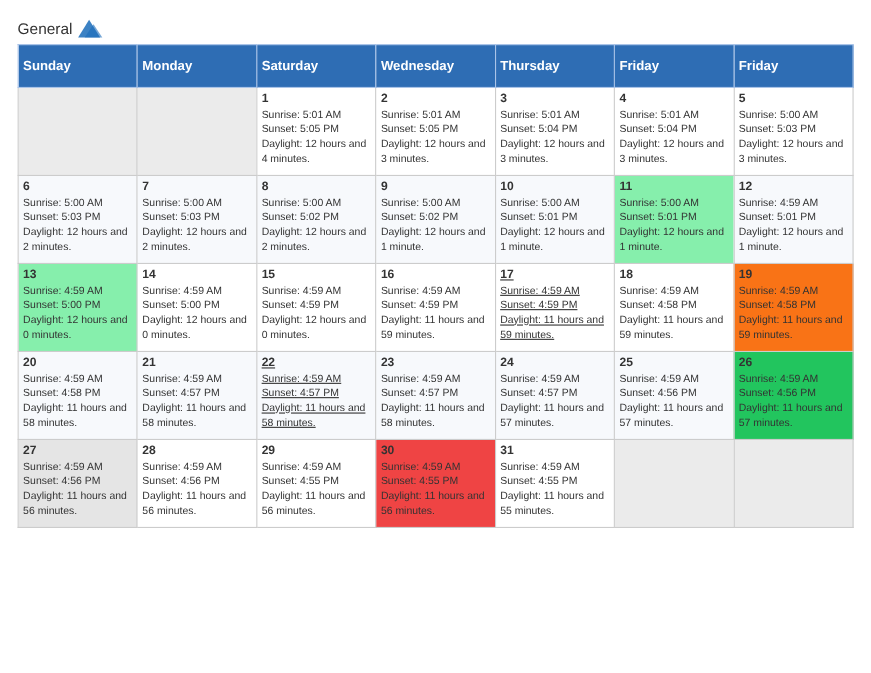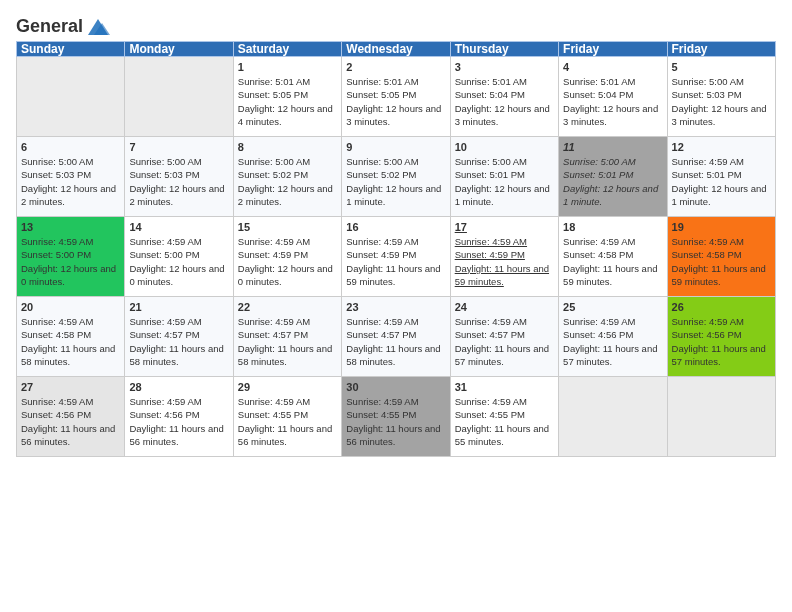--- a/index.html
+++ b/index.html
@@ -36,21 +36,21 @@
     table {
       width: 100%;
       border-collapse: collapse;
       table-layout: fixed;
     }
     thead tr th {
       background: #2e6db4;
       color: #fff;
       font-size: 12px;
       font-weight: bold;
-      padding: 0 4px;
+      padding: 12px 4px;
       text-align: left;
       border: 1px solid #aac4e8;
     }
     tbody tr td {
       border: 1px solid #ccc;
       vertical-align: top;
       padding: 4px 4px 6px 4px;
       font-size: 10px;
       color: #333;
       height: 80px;
@@ -76,21 +76,21 @@
     .empty-cell {
       background: #ebebeb !important;
     }
   </style>
 </head>
 <body>
 
 <div class="header">
   <div class="logo">
     <div style="display:flex;align-items:center;">
-      <span style="font-size:18px;font-weight:bold;color:#333;">General</span>
+      <span style="font-size:14px;font-weight:normal;color:#333;">General</span>
       <svg width="28" height="20" viewBox="0 0 28 20" style="margin:0 1px;">
         <polygon points="4,18 14,2 24,18" fill="#1a6cba" opacity="0.85"></polygon>
         <polygon points="10,18 18,6 26,18" fill="#1a6cba" opacity="0.6"></polygon>
       </svg>
     </div>
     <span style="font-size:18px;font-weight:bold;color:#1a6cba;margin-top:-4px;"></span>
   </div>
   <div class="title-block">
     <div class="month-title"></div>
     <div class="subtitle"></div>
@@ -168,35 +168,35 @@
           <div class="day-info">Sunrise: 5:00 AM
 Sunset: 5:02 PM
 Daylight: 12 hours and 1 minute.</div>
         </td>
         <td style="background: rgb(247, 249, 252);">
           <span class="day-num">10</span>
           <div class="day-info">Sunrise: 5:00 AM
 Sunset: 5:01 PM
 Daylight: 12 hours and 1 minute.</div>
         </td>
-        <td style="background: #a3a3a3; font-style: italic;">
+        <td style="background: #86efac;">
           <span class="day-num">11</span>
           <div class="day-info">Sunrise: 5:00 AM
 Sunset: 5:01 PM
 Daylight: 12 hours and 1 minute.</div>
         </td>
         <td style="background: rgb(247, 249, 252);">
           <span class="day-num">12</span>
           <div class="day-info">Sunrise: 4:59 AM
 Sunset: 5:01 PM
 Daylight: 12 hours and 1 minute.</div>
         </td>
       </tr>
       <tr>
-        <td style="background: #22c55e;">
+        <td style="background: #86efac;">
           <span class="day-num">13</span>
           <div class="day-info">Sunrise: 4:59 AM
 Sunset: 5:00 PM
 Daylight: 12 hours and 0 minutes.</div>
         </td>
         <td style="background: rgb(255, 255, 255);">
           <span class="day-num">14</span>
           <div class="day-info">Sunrise: 4:59 AM
 Sunset: 5:00 PM
 Daylight: 12 hours and 0 minutes.</div>
@@ -238,21 +238,21 @@
           <div class="day-info">Sunrise: 4:59 AM
 Sunset: 4:58 PM
 Daylight: 11 hours and 58 minutes.</div>
         </td>
         <td style="background: rgb(247, 249, 252); margin-top: 20px;">
           <span class="day-num">21</span>
           <div class="day-info">Sunrise: 4:59 AM
 Sunset: 4:57 PM
 Daylight: 11 hours and 58 minutes.</div>
         </td>
-        <td style="background: rgb(247, 249, 252);">
+        <td style="background: rgb(247, 249, 252); text-decoration: underline;">
           <span class="day-num">22</span>
           <div class="day-info">Sunrise: 4:59 AM
 Sunset: 4:57 PM
 Daylight: 11 hours and 58 minutes.</div>
         </td>
         <td style="background: rgb(247, 249, 252);">
           <span class="day-num">23</span>
           <div class="day-info">Sunrise: 4:59 AM
 Sunset: 4:57 PM
 Daylight: 11 hours and 58 minutes.</div>
@@ -262,21 +262,21 @@
           <div class="day-info">Sunrise: 4:59 AM
 Sunset: 4:57 PM
 Daylight: 11 hours and 57 minutes.</div>
         </td>
         <td style="background: rgb(247, 249, 252);">
           <span class="day-num">25</span>
           <div class="day-info">Sunrise: 4:59 AM
 Sunset: 4:56 PM
 Daylight: 11 hours and 57 minutes.</div>
         </td>
-        <td style="background: #84cc16;">
+        <td style="background: #22c55e;">
           <span class="day-num">26</span>
           <div class="day-info">Sunrise: 4:59 AM
 Sunset: 4:56 PM
 Daylight: 11 hours and 57 minutes.</div>
         </td>
       </tr>
       <tr>
         <td style="background: #e5e5e5;">
           <span class="day-num">27</span>
           <div class="day-info">Sunrise: 4:59 AM
@@ -288,21 +288,21 @@
           <div class="day-info">Sunrise: 4:59 AM
 Sunset: 4:56 PM
 Daylight: 11 hours and 56 minutes.</div>
         </td>
         <td style="background: rgb(255, 255, 255);">
           <span class="day-num">29</span>
           <div class="day-info">Sunrise: 4:59 AM
 Sunset: 4:55 PM
 Daylight: 11 hours and 56 minutes.</div>
         </td>
-        <td style="background: #a3a3a3;">
+        <td style="background: #ef4444;">
           <span class="day-num">30</span>
           <div class="day-info">Sunrise: 4:59 AM
 Sunset: 4:55 PM
 Daylight: 11 hours and 56 minutes.</div>
         </td>
         <td style="background: rgb(255, 255, 255);">
           <span class="day-num">31</span>
           <div class="day-info">Sunrise: 4:59 AM
 Sunset: 4:55 PM
 Daylight: 11 hours and 55 minutes.</div>

